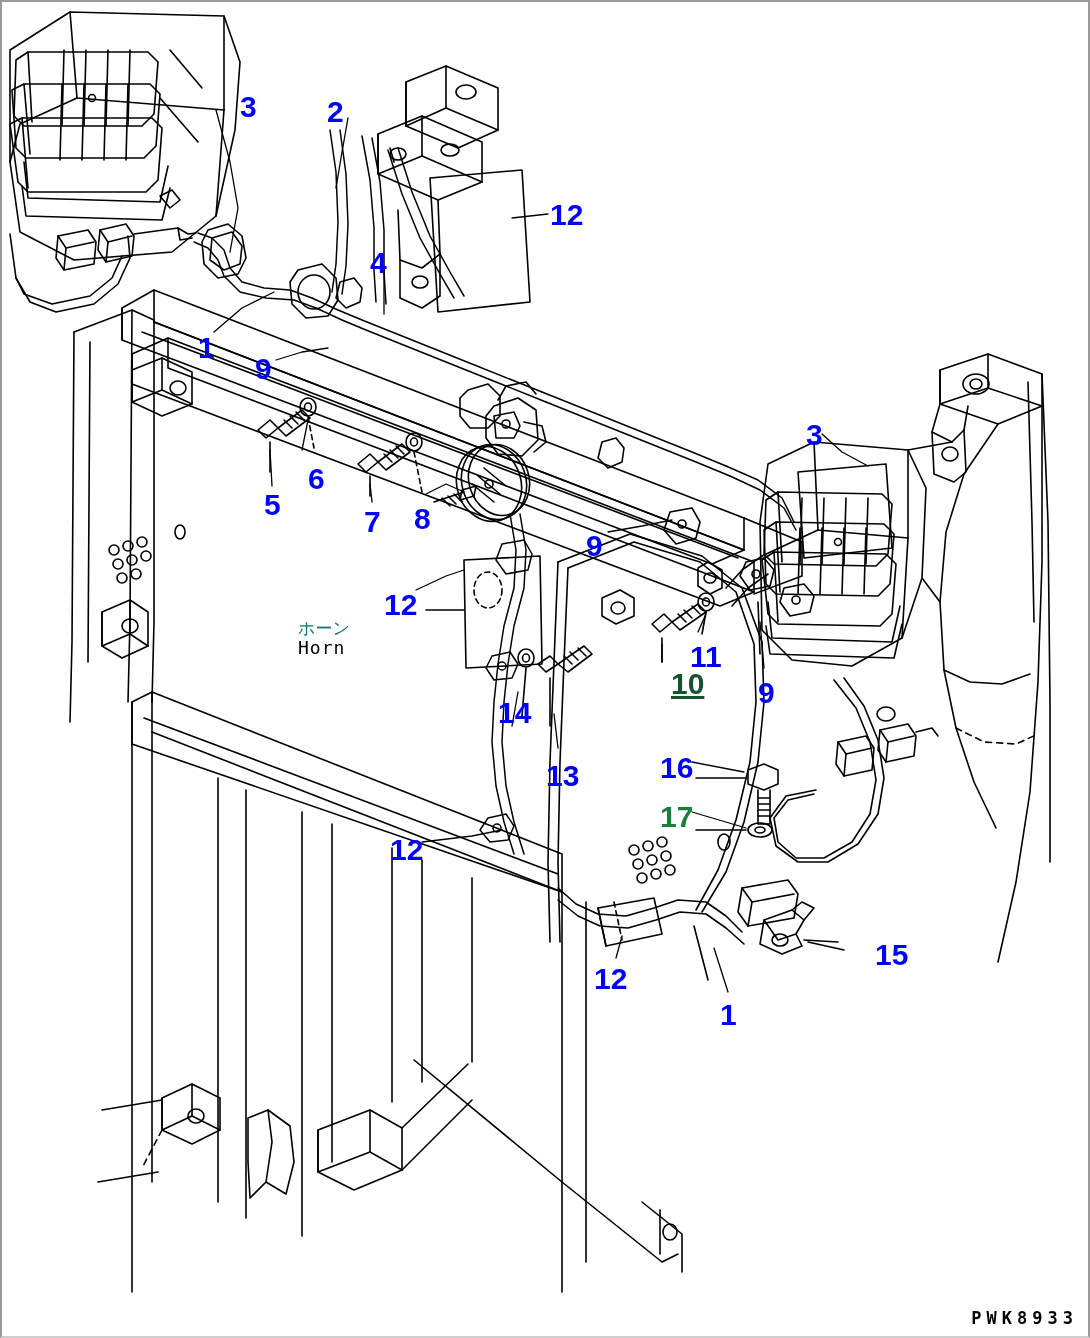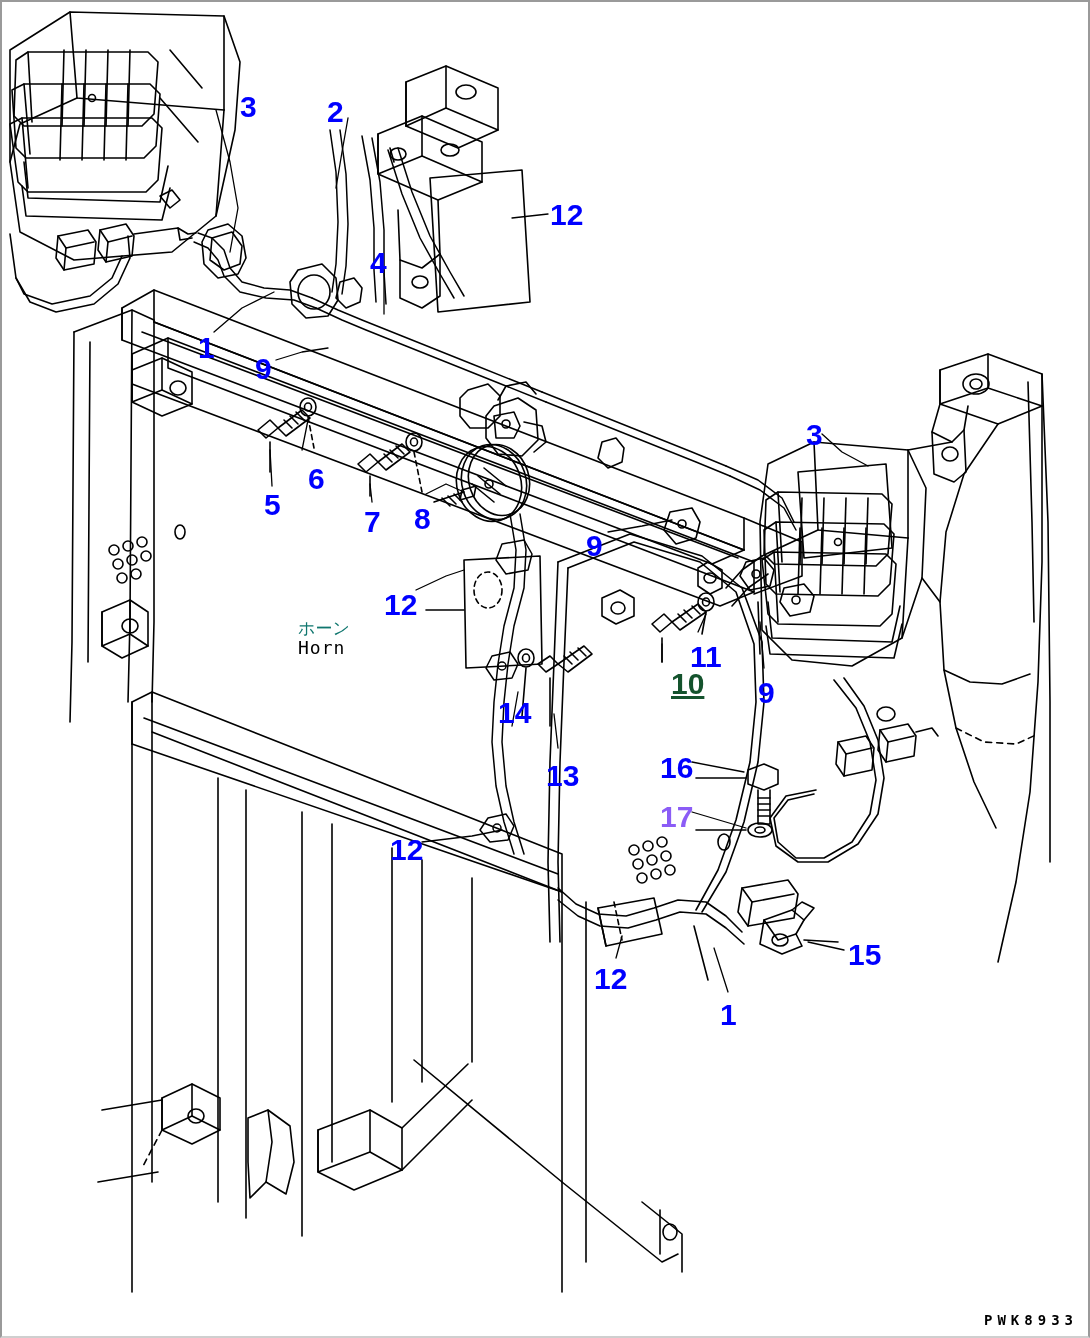--- a/index.html
+++ b/index.html
@@ -54,21 +54,21 @@
     line-height: 21px;
     letter-spacing: 1px;
     white-space: nowrap;
   }
   .drawing-no {
     position: absolute;
     right: 10px;
     bottom: 8px;
     color: #000000;
     font-family: "DejaVu Sans Mono", monospace;
-    font-size: 14px;
+    font-size: 17px;
     font-weight: bold;
     letter-spacing: 5px;
     white-space: nowrap;
   }
 </style>
 </head>
 <body>
 
 <div id="page">
 
@@ -508,22 +508,22 @@
       <div class="callout" style="left: 412px; top: 502px; color: rgb(0, 0, 255);">8</div>
       <div class="callout" style="left: 804px; top: 418px; color: rgb(0, 0, 255);">3</div>
       <div class="callout" style="left: 584px; top: 529px; color: rgb(0, 0, 255);">9</div>
       <div class="callout" style="left: 382px; top: 588px; color: rgb(0, 0, 255);">12</div>
       <div class="callout" style="left: 688px; top: 640px; color: rgb(0, 0, 255);">11</div>
       <div class="callout" style="left: 669px; top: 667px; color: #14532d; text-decoration: underline;">10</div>
       <div class="callout" style="left: 756px; top: 676px; color: rgb(0, 0, 255);">9</div>
       <div class="callout" style="left: 496px; top: 696px; color: rgb(0, 0, 255);">14</div>
       <div class="callout" style="left: 544px; top: 752px; color: rgb(0, 0, 255); margin-top: 7px;">13</div>
       <div class="callout" style="left: 658px; top: 751px; color: rgb(0, 0, 255); text-align: center;">16</div>
-      <div class="callout" style="left: 658px; top: 800px; color: #8b5cf6; text-align: center;">17</div>
+      <div class="callout" style="left: 658px; top: 800px; color: #15803d; text-align: center;">17</div>
       <div class="callout" style="left: 388px; top: 833px; color: rgb(0, 0, 255);">12</div>
-      <div class="callout" style="left: 846px; top: 938px; color: rgb(0, 0, 255);">15</div>
+      <div class="callout" style="left: 873px; top: 938px; color: rgb(0, 0, 255);">15</div>
       <div class="callout" style="left: 592px; top: 962px; color: rgb(0, 0, 255);">12</div>
       <div class="callout" style="left: 718px; top: 998px; color: rgb(0, 0, 255);">1</div>
     </div>
 
   <div class="drawing-no">PWK8933</div>
 
 </div>
 
 </body></html>

